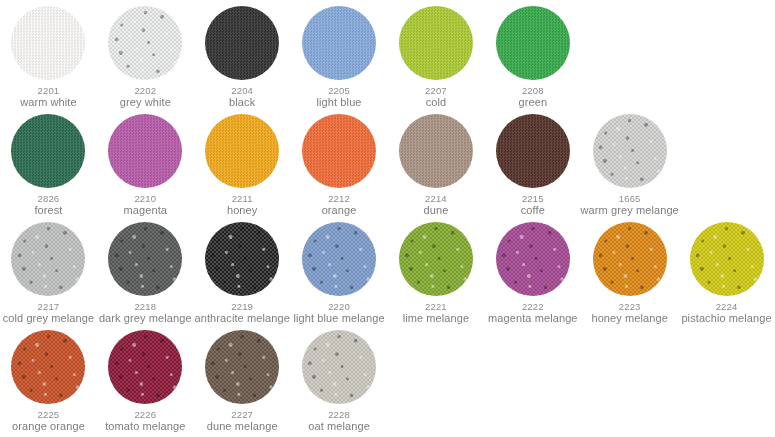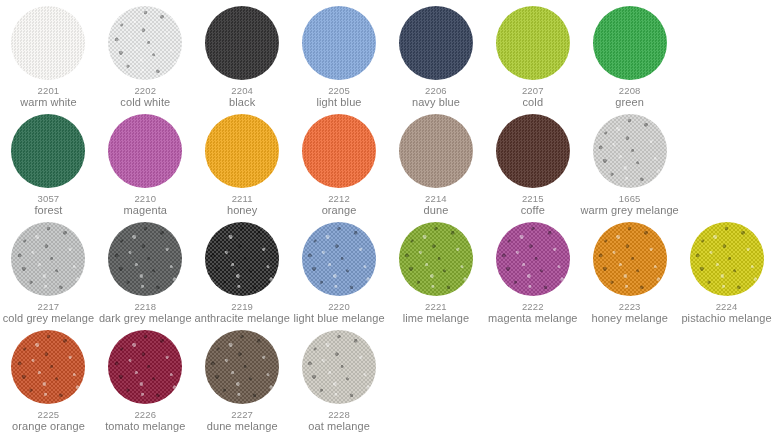--- a/index.html
+++ b/index.html
@@ -83,21 +83,21 @@
         <div class="swatch-name">warm white</div>
       </div>
       <div class="swatch-cell">
         <div class="swatch-disc-wrap">
           <div class="swatch-disc" style="background: rgb(236, 237, 237);">
             <div class="tex" style="background-image: radial-gradient(circle at 7% 11%, rgba(255, 255, 255, 0.55) 0px, rgba(255, 255, 255, 0.55) 1.6px, rgba(0, 0, 0, 0) 2.2px), radial-gradient(circle at 19% 4%, rgba(0, 0, 0, 0.4) 0px, rgba(0, 0, 0, 0.4) 1.2px, rgba(0, 0, 0, 0) 1.8px), radial-gradient(circle at 31% 17%, rgba(255, 255, 255, 0.55) 0px, rgba(255, 255, 255, 0.55) 1.8px, rgba(0, 0, 0, 0) 2.4px), radial-gradient(circle at 44% 8%, rgba(0, 0, 0, 0.4) 0px, rgba(0, 0, 0, 0.4) 1.3px, rgba(0, 0, 0, 0) 1.9px), radial-gradient(circle at 12% 27%, rgba(255, 255, 255, 0.55) 0px, rgba(255, 255, 255, 0.55) 1.5px, rgba(0, 0, 0, 0) 2.1px), radial-gradient(circle at 27% 33%, rgba(0, 0, 0, 0.4) 0px, rgba(0, 0, 0, 0.4) 1.2px, rgba(0, 0, 0, 0) 1.8px), radial-gradient(circle at 39% 29%, rgba(255, 255, 255, 0.55) 0px, rgba(255, 255, 255, 0.55) 1.7px, rgba(0, 0, 0, 0) 2.3px), radial-gradient(circle at 50% 21%, rgba(0, 0, 0, 0.4) 0px, rgba(0, 0, 0, 0.4) 1.4px, rgba(0, 0, 0, 0) 2px), radial-gradient(circle at 3% 39%, rgba(255, 255, 255, 0.55) 0px, rgba(255, 255, 255, 0.55) 1.3px, rgba(0, 0, 0, 0) 1.9px), radial-gradient(circle at 22% 47%, rgba(0, 0, 0, 0.4) 0px, rgba(0, 0, 0, 0.4) 1.6px, rgba(0, 0, 0, 0) 2.2px), radial-gradient(circle at 35% 44%, rgba(255, 255, 255, 0.55) 0px, rgba(255, 255, 255, 0.55) 1.2px, rgba(0, 0, 0, 0) 1.8px), radial-gradient(circle at 48% 38%, rgba(0, 0, 0, 0.4) 0px, rgba(0, 0, 0, 0.4) 1.5px, rgba(0, 0, 0, 0) 2.1px), radial-gradient(circle at 9% 55%, rgba(255, 255, 255, 0.55) 0px, rgba(255, 255, 255, 0.55) 1.4px, rgba(0, 0, 0, 0) 2px), radial-gradient(circle at 26% 60%, rgba(0, 0, 0, 0.4) 0px, rgba(0, 0, 0, 0.4) 1.7px, rgba(0, 0, 0, 0) 2.3px), radial-gradient(circle at 41% 56%, rgba(255, 255, 255, 0.55) 0px, rgba(255, 255, 255, 0.55) 1.3px, rgba(0, 0, 0, 0) 1.9px), radial-gradient(circle at 53% 50%, rgba(0, 0, 0, 0.4) 0px, rgba(0, 0, 0, 0.4) 1.2px, rgba(0, 0, 0, 0) 1.8px), radial-gradient(circle at 15% 70%, rgba(255, 255, 255, 0.55) 0px, rgba(255, 255, 255, 0.55) 1.5px, rgba(0, 0, 0, 0) 2.1px), radial-gradient(circle at 33% 73%, rgba(0, 0, 0, 0.4) 0px, rgba(0, 0, 0, 0.4) 1.3px, rgba(0, 0, 0, 0) 1.9px), radial-gradient(circle at 46% 67%, rgba(255, 255, 255, 0.55) 0px, rgba(255, 255, 255, 0.55) 1.6px, rgba(0, 0, 0, 0) 2.2px), radial-gradient(circle at 58% 62%, rgba(0, 0, 0, 0.4) 0px, rgba(0, 0, 0, 0.4) 1.2px, rgba(0, 0, 0, 0) 1.8px), radial-gradient(circle at 60% 9%, rgba(255, 255, 255, 0.55) 0px, rgba(255, 255, 255, 0.55) 1.4px, rgba(0, 0, 0, 0) 2px), radial-gradient(circle at 66% 25%, rgba(0, 0, 0, 0.4) 0px, rgba(0, 0, 0, 0.4) 1.6px, rgba(0, 0, 0, 0) 2.2px), radial-gradient(circle at 71% 41%, rgba(255, 255, 255, 0.55) 0px, rgba(255, 255, 255, 0.55) 1.3px, rgba(0, 0, 0, 0) 1.9px), radial-gradient(circle at 62% 78%, rgba(0, 0, 0, 0.4) 0px, rgba(0, 0, 0, 0.4) 1.5px, rgba(0, 0, 0, 0) 2.1px), radial-gradient(circle at 75% 58%, rgba(255, 255, 255, 0.55) 0px, rgba(255, 255, 255, 0.55) 1.2px, rgba(0, 0, 0, 0) 1.8px), radial-gradient(circle at 80% 14%, rgba(0, 0, 0, 0.4) 0px, rgba(0, 0, 0, 0.4) 1.5px, rgba(0, 0, 0, 0) 2.1px), radial-gradient(circle at 85% 33%, rgba(255, 255, 255, 0.55) 0px, rgba(255, 255, 255, 0.55) 1.3px, rgba(0, 0, 0, 0) 1.9px), radial-gradient(circle at 90% 48%, rgba(0, 0, 0, 0.4) 0px, rgba(0, 0, 0, 0.4) 1.6px, rgba(0, 0, 0, 0) 2.2px), radial-gradient(circle at 78% 70%, rgba(255, 255, 255, 0.55) 0px, rgba(255, 255, 255, 0.55) 1.4px, rgba(0, 0, 0, 0) 2px), radial-gradient(circle at 93% 66%, rgba(0, 0, 0, 0.4) 0px, rgba(0, 0, 0, 0.4) 1.2px, rgba(0, 0, 0, 0) 1.8px), radial-gradient(circle at 5% 85%, rgba(255, 255, 255, 0.55) 0px, rgba(255, 255, 255, 0.55) 1.4px, rgba(0, 0, 0, 0) 2px), radial-gradient(circle at 20% 90%, rgba(0, 0, 0, 0.4) 0px, rgba(0, 0, 0, 0.4) 1.3px, rgba(0, 0, 0, 0) 1.9px), radial-gradient(circle at 38% 88%, rgba(255, 255, 255, 0.55) 0px, rgba(255, 255, 255, 0.55) 1.6px, rgba(0, 0, 0, 0) 2.2px), radial-gradient(circle at 55% 93%, rgba(0, 0, 0, 0.4) 0px, rgba(0, 0, 0, 0.4) 1.2px, rgba(0, 0, 0, 0) 1.8px), radial-gradient(circle at 70% 86%, rgba(255, 255, 255, 0.55) 0px, rgba(255, 255, 255, 0.55) 1.5px, rgba(0, 0, 0, 0) 2.1px), radial-gradient(circle at 88% 82%, rgba(0, 0, 0, 0.4) 0px, rgba(0, 0, 0, 0.4) 1.3px, rgba(0, 0, 0, 0) 1.9px), radial-gradient(circle at 96% 90%, rgba(255, 255, 255, 0.55) 0px, rgba(255, 255, 255, 0.55) 1.4px, rgba(0, 0, 0, 0) 2px), radial-gradient(circle at 10% 18%, rgba(0, 0, 0, 0.4) 0px, rgba(0, 0, 0, 0.4) 1.2px, rgba(0, 0, 0, 0) 1.8px), radial-gradient(circle at 47% 77%, rgba(255, 255, 255, 0.55) 0px, rgba(255, 255, 255, 0.55) 1.3px, rgba(0, 0, 0, 0) 1.9px), radial-gradient(circle at 67% 95%, rgba(0, 0, 0, 0.4) 0px, rgba(0, 0, 0, 0.4) 1.5px, rgba(0, 0, 0, 0) 2.1px); background-repeat: repeat; background-size: 100% 100%; opacity: 0.85;"></div>
             <div class="tex" style="background-image: repeating-conic-gradient(rgba(255, 255, 255, 0.22) 0%, rgba(255, 255, 255, 0.22) 25%, rgba(0, 0, 0, 0.2) 0%, rgba(0, 0, 0, 0.2) 50%); background-size: 4px 4px; opacity: 0.5;"></div>
           </div>
         </div>
         <div class="swatch-code">2202</div>
-        <div class="swatch-name">cold white</div>
+        <div class="swatch-name">grey white</div>
       </div>
       <div class="swatch-cell">
         <div class="swatch-disc-wrap">
           <div class="swatch-disc" style="background: rgb(51, 50, 51);">
             <div class="tex" style="background-image: repeating-conic-gradient(rgba(255, 255, 255, 0.1) 0%, rgba(255, 255, 255, 0.1) 25%, rgba(0, 0, 0, 0.08) 0%, rgba(0, 0, 0, 0.08) 50%); background-size: 3px 3px;"></div>
           </div>
         </div>
         <div class="swatch-code">2204</div>
         <div class="swatch-name">black</div>
       </div>
@@ -105,29 +105,20 @@
         <div class="swatch-disc-wrap">
           <div class="swatch-disc" style="background: rgb(133, 168, 218);">
             <div class="tex" style="background-image: repeating-conic-gradient(rgba(255, 255, 255, 0.1) 0%, rgba(255, 255, 255, 0.1) 25%, rgba(0, 0, 0, 0.08) 0%, rgba(0, 0, 0, 0.08) 50%); background-size: 3px 3px;"></div>
           </div>
         </div>
         <div class="swatch-code">2205</div>
         <div class="swatch-name">light blue</div>
       </div>
       <div class="swatch-cell">
         <div class="swatch-disc-wrap">
-          <div class="swatch-disc" style="background: rgb(54, 66, 90);">
-            <div class="tex" style="background-image: repeating-conic-gradient(rgba(255, 255, 255, 0.1) 0%, rgba(255, 255, 255, 0.1) 25%, rgba(0, 0, 0, 0.08) 0%, rgba(0, 0, 0, 0.08) 50%); background-size: 3px 3px;"></div>
-          </div>
-        </div>
-        <div class="swatch-code">2206</div>
-        <div class="swatch-name">navy blue</div>
-      </div>
-      <div class="swatch-cell">
-        <div class="swatch-disc-wrap">
           <div class="swatch-disc" style="background: rgb(170, 201, 50);">
             <div class="tex" style="background-image: repeating-conic-gradient(rgba(255, 255, 255, 0.1) 0%, rgba(255, 255, 255, 0.1) 25%, rgba(0, 0, 0, 0.08) 0%, rgba(0, 0, 0, 0.08) 50%); background-size: 3px 3px;"></div>
           </div>
         </div>
         <div class="swatch-code">2207</div>
         <div class="swatch-name">cold</div>
       </div>
       <div class="swatch-cell">
         <div class="swatch-disc-wrap">
           <div class="swatch-disc" style="background: rgb(53, 169, 73);">
@@ -138,21 +129,21 @@
         <div class="swatch-name">green</div>
       </div>
     </div>
     <div class="swatch-row">
       <div class="swatch-cell">
         <div class="swatch-disc-wrap">
           <div class="swatch-disc" style="background: rgb(42, 107, 78);">
             <div class="tex" style="background-image: repeating-conic-gradient(rgba(255, 255, 255, 0.1) 0%, rgba(255, 255, 255, 0.1) 25%, rgba(0, 0, 0, 0.08) 0%, rgba(0, 0, 0, 0.08) 50%); background-size: 3px 3px;"></div>
           </div>
         </div>
-        <div class="swatch-code">3057</div>
+        <div class="swatch-code">2826</div>
         <div class="swatch-name">forest</div>
       </div>
       <div class="swatch-cell">
         <div class="swatch-disc-wrap">
           <div class="swatch-disc" style="background: rgb(182, 90, 168);">
             <div class="tex" style="background-image: repeating-conic-gradient(rgba(255, 255, 255, 0.1) 0%, rgba(255, 255, 255, 0.1) 25%, rgba(0, 0, 0, 0.08) 0%, rgba(0, 0, 0, 0.08) 50%); background-size: 3px 3px;"></div>
           </div>
         </div>
         <div class="swatch-code">2210</div>
         <div class="swatch-name">magenta</div>

